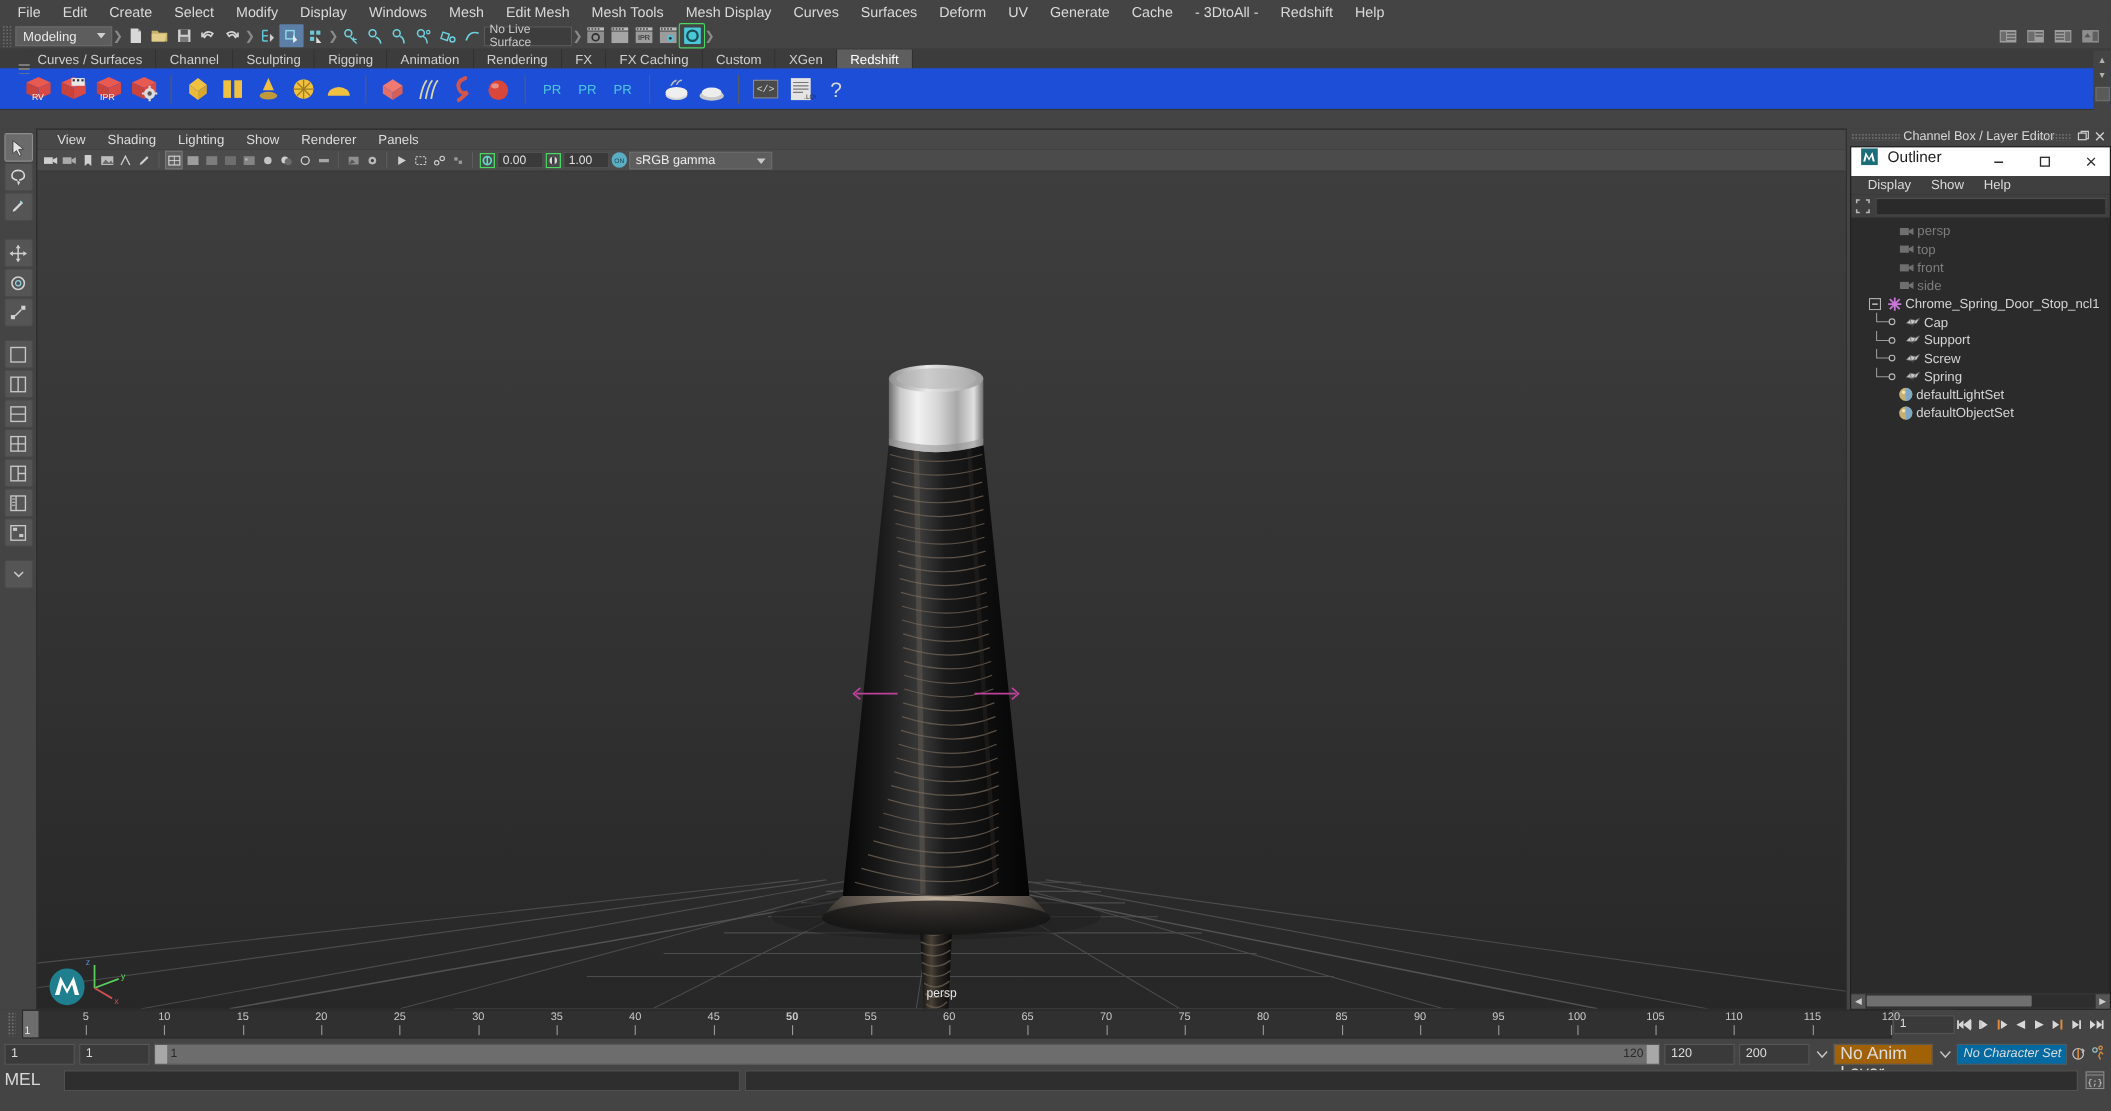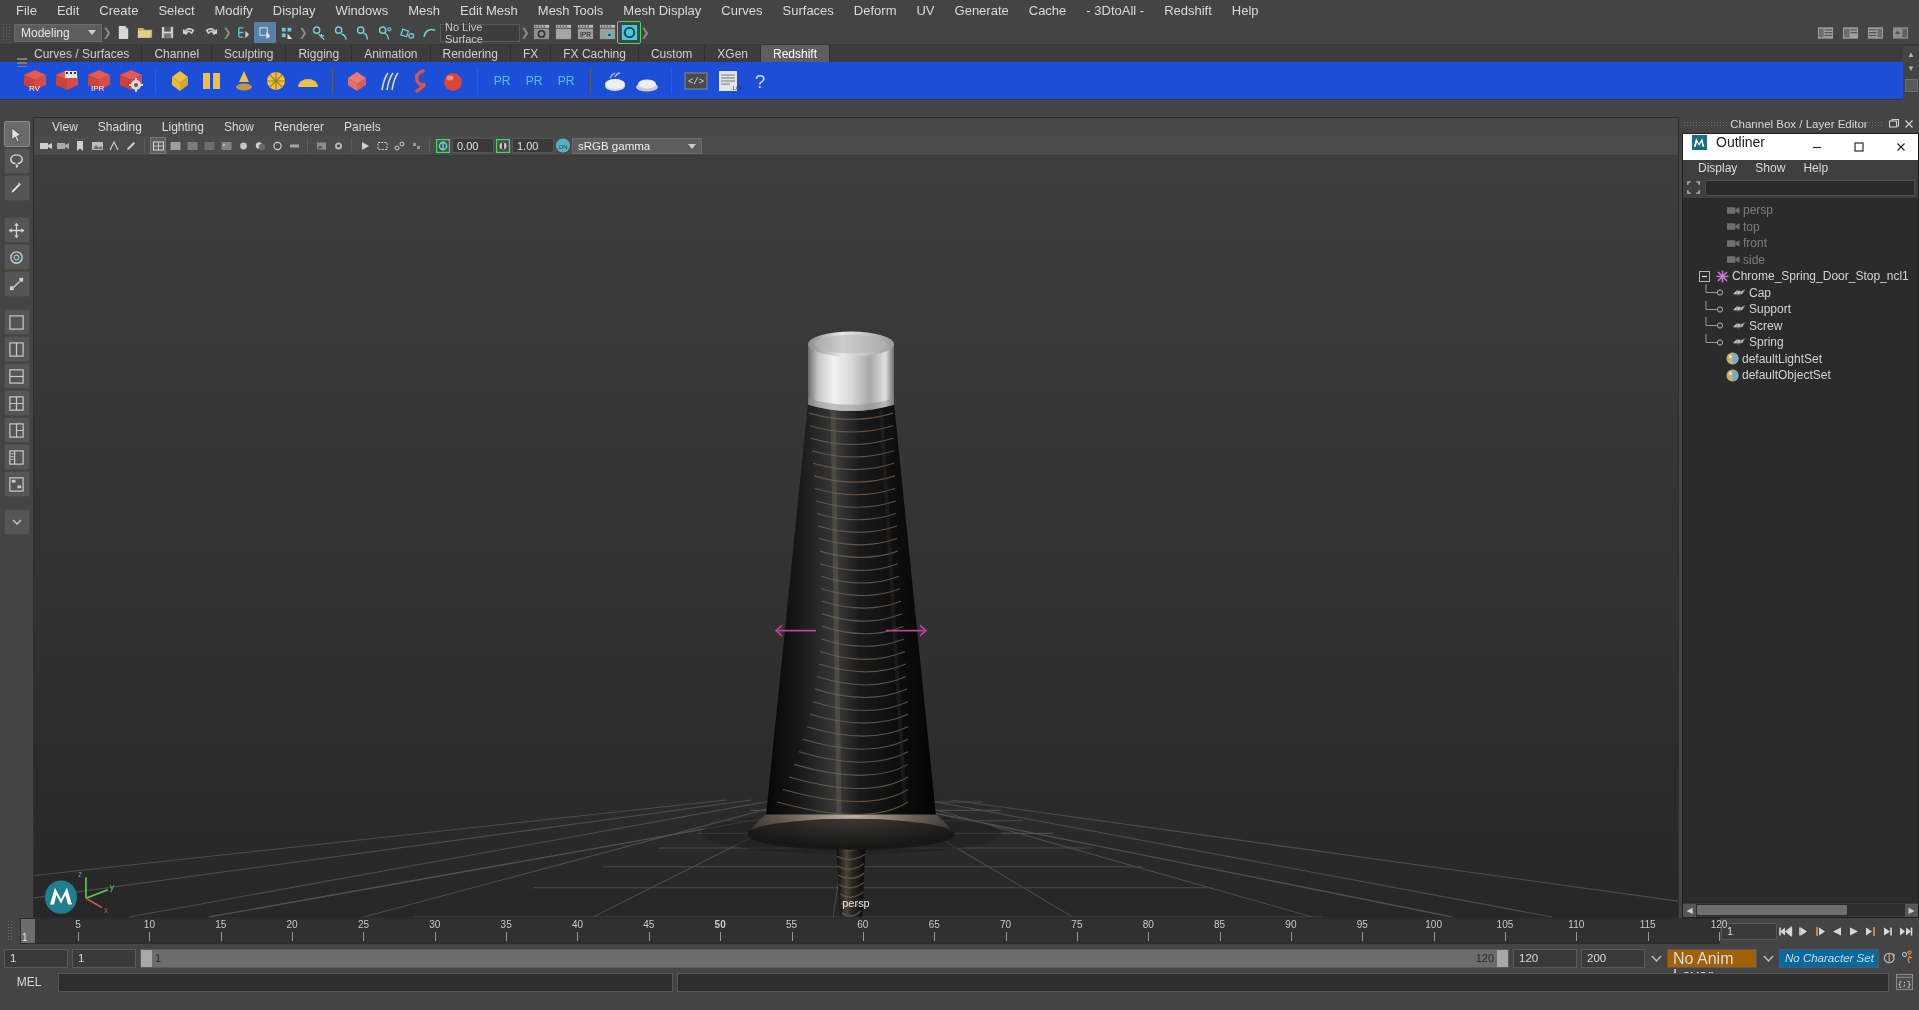--- a/index.html
+++ b/index.html
@@ -135,21 +135,21 @@
   .rangebar .handle { width:11px; height:17px; background:#a8a8a8; }
   .rangebar .vlabel { font-size:11px; color:#2a2a2a; padding-left:3px;}
   .rangebar .vlabel.r { margin-left:auto; padding-right:3px;}
   .animlayer { width:90px; height:19px; background:#a16207; border:1px solid #585858;
       font-size:16px; color:#dcdcdc; padding-left:5px; line-height:17px;}
   .smallarrow { width:14px; height:19px; display:flex; align-items:center; justify-content:center;}
   .charset { width:100px; height:19px; background:#0369a1; border:1px solid #585858;
       font-size:11.5px; color:#dcdcdc; padding-left:5px; line-height:17px;font-style:italic;}
 
   .melrow { height:24px; display:flex; align-items:center; gap:4px; padding:2px 4px;}
-  .mel-label { width:50px; font-size:12px; color:#d8d8d8; text-align:center;}
+  .mel-label { width:50px; font-size:16px; color:#d8d8d8; }
   .mel-input { width:615px; height:19px; background:#2e2e2e; border:1px solid #565656;}
   .mel-output { flex:1; height:19px; background:#2e2e2e; border:1px solid #565656;}
   .mel-btn { width:22px; height:20px; display:flex; align-items:center; justify-content:center;}
 
   
   .rtoolbar { position:absolute; right:0; top:46px; width:16px; height:62px; background:#444;
       display:flex; flex-direction:column; align-items:center; gap:2px; padding-top:2px;}
   svg { display:block; }
 </style>
 </head>

